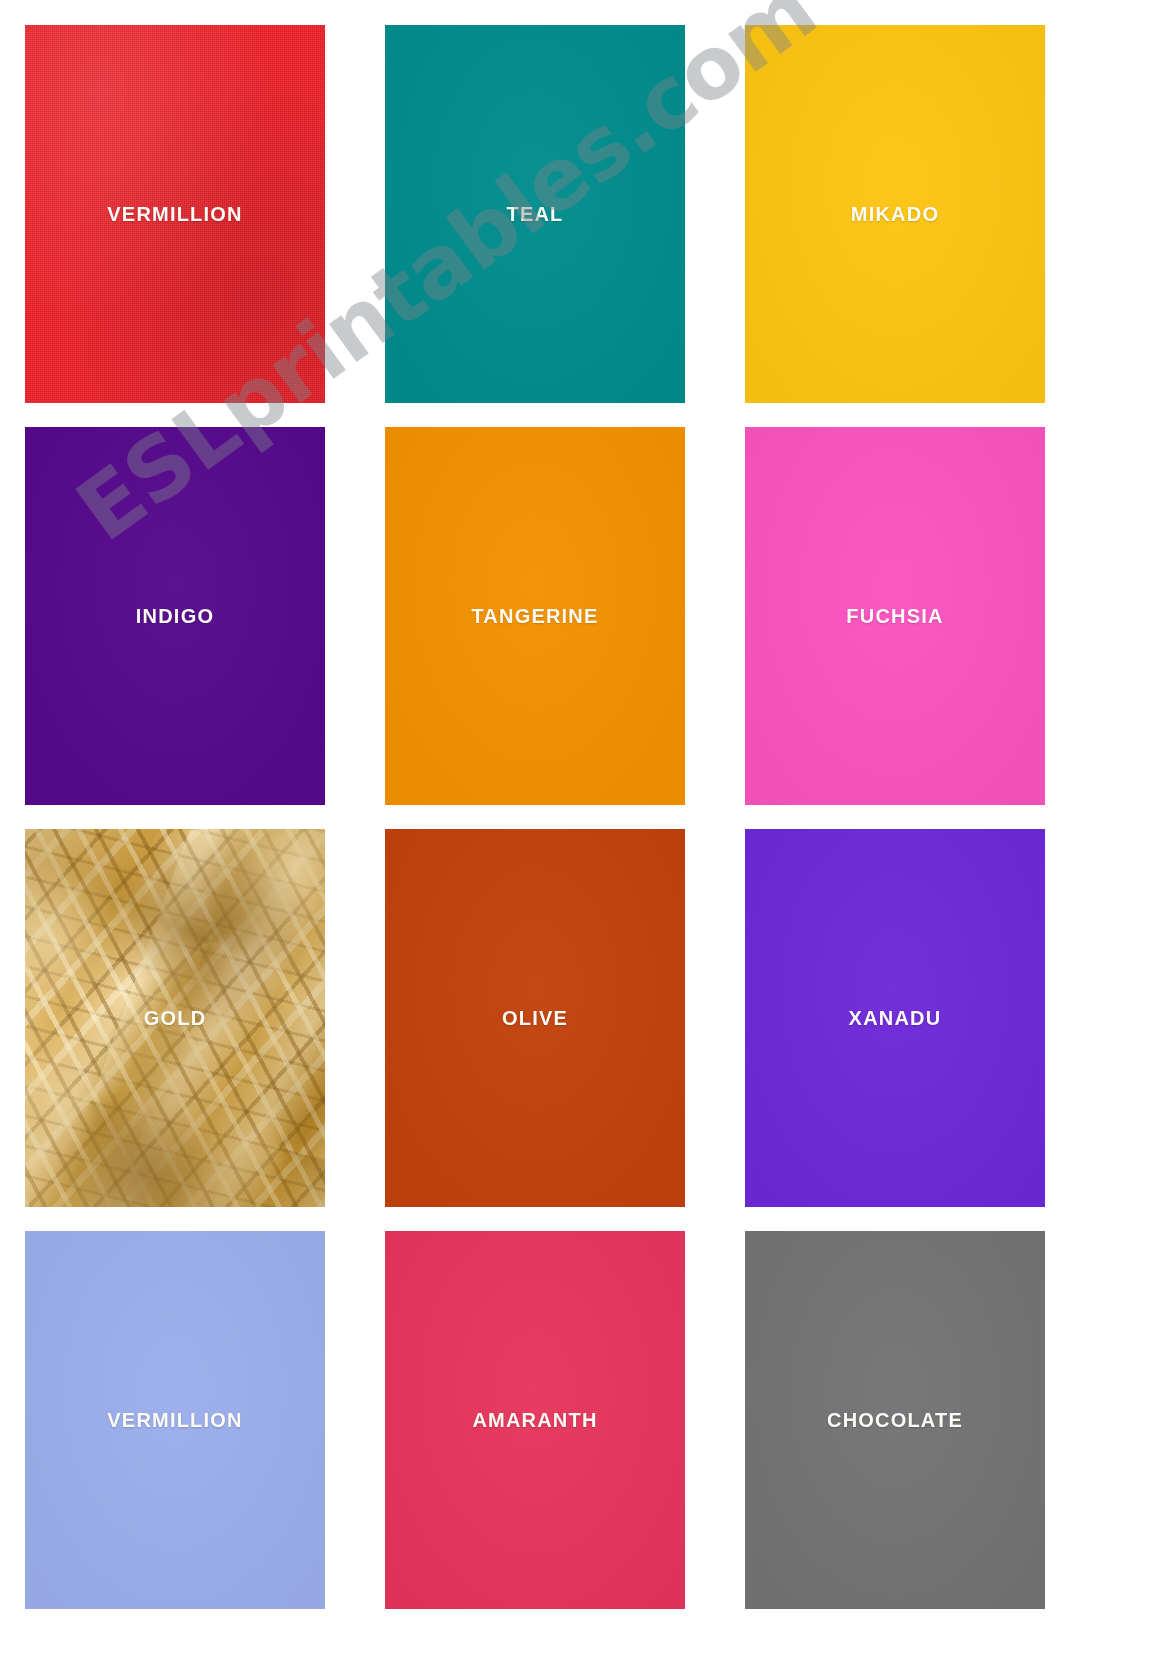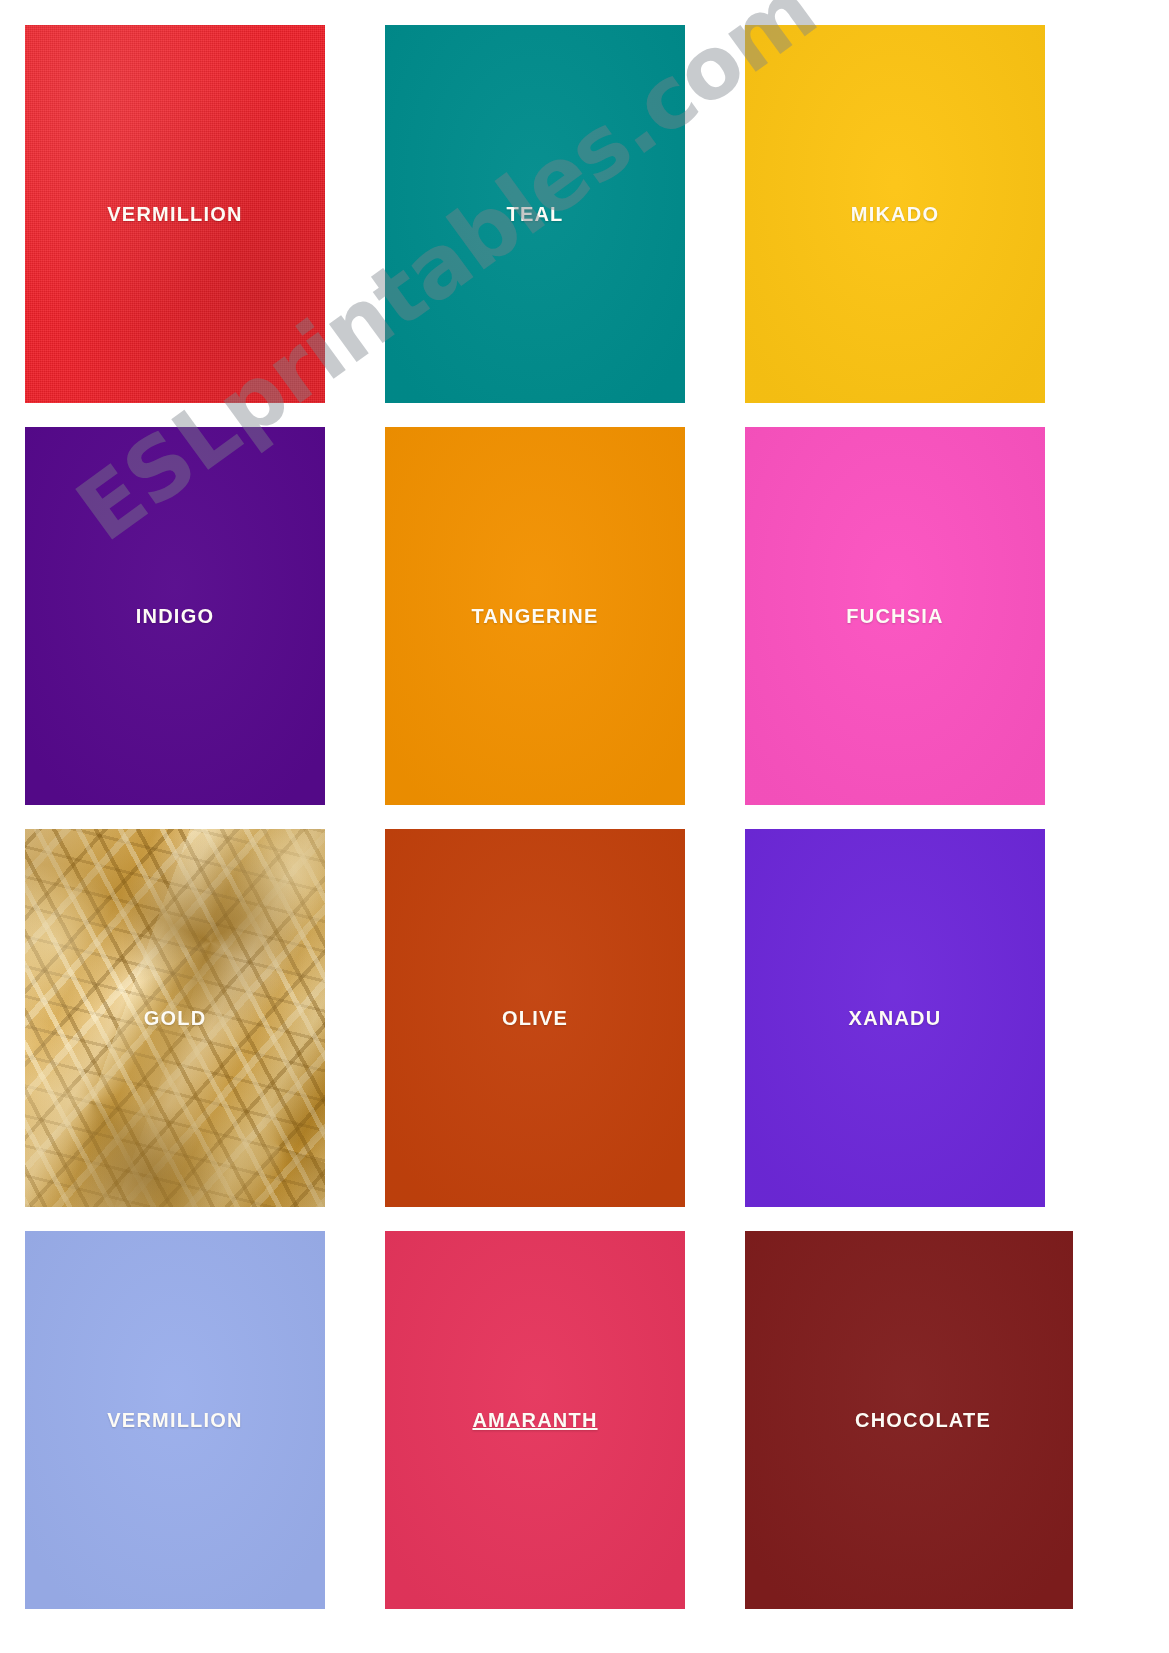--- a/index.html
+++ b/index.html
@@ -204,24 +204,24 @@
 
     <div class="swatch flat" style="background-color: #6d28d9;">
       <span class="swatch-label" style="color: rgb(253, 251, 245);">XANADU</span>
     </div>
 
     <div class="swatch flat" style="background-color: rgb(154, 174, 235);">
       <span class="swatch-label" style="color: rgb(253, 251, 245);">VERMILLION</span>
     </div>
 
     <div class="swatch flat" style="background-color: rgb(229, 53, 92);">
-      <span class="swatch-label" style="color: rgb(253, 251, 245); text-decoration: underline;">AMARANTH</span>
-    </div>
-
-    <div class="swatch flat" style="background-color: #7f1d1d; padding-left: 28px;">
+      <span class="swatch-label" style="color: rgb(253, 251, 245);">AMARANTH</span>
+    </div>
+
+    <div class="swatch flat" style="background-color: #737373;">
       <span class="swatch-label" style="color: rgb(253, 251, 245);">CHOCOLATE</span>
     </div>
 
   </div>
 
   <div id="watermark" style="color: rgba(125, 132, 138, 0.42);">ESLprintables.com</div>
 
 </div>
 
 </body></html>

